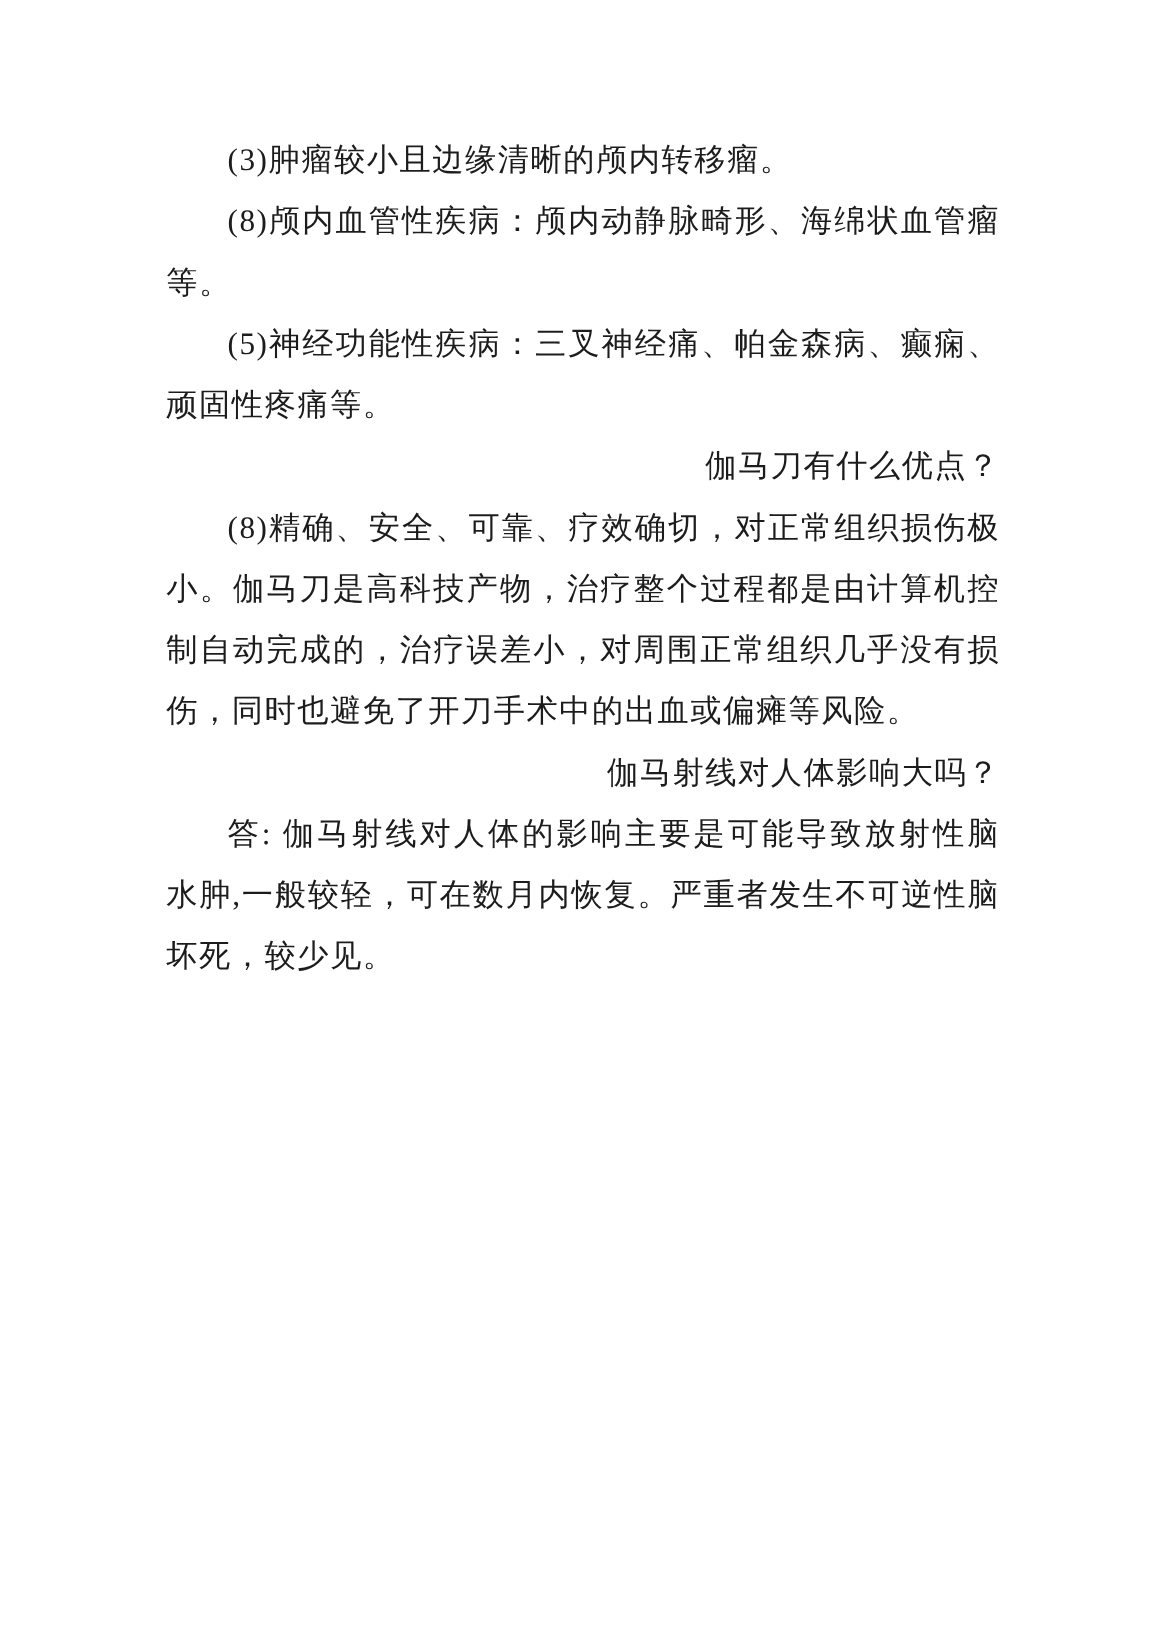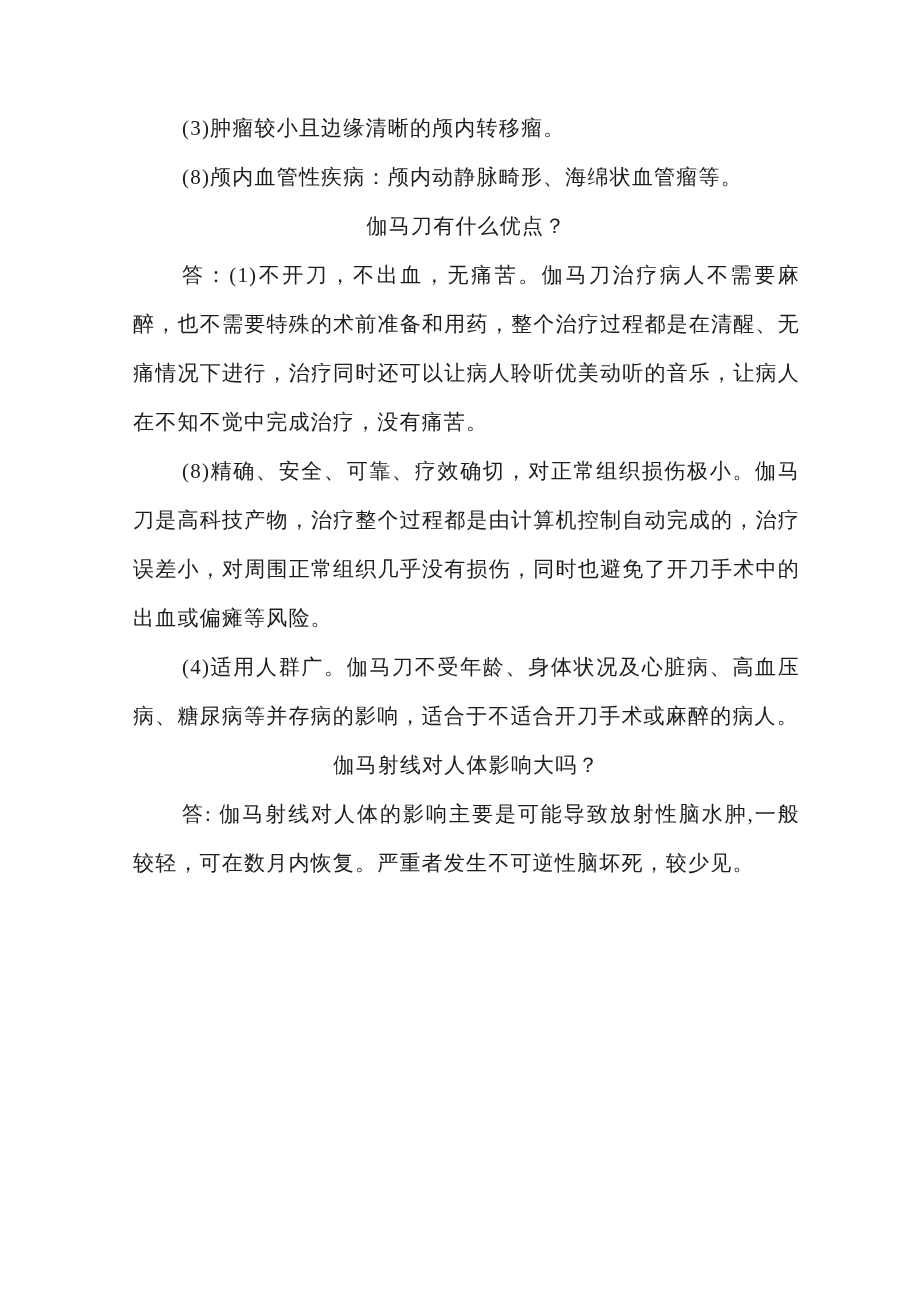--- a/index.html
+++ b/index.html
@@ -11,46 +11,45 @@
     position: relative;
     width: 920px;
     height: 1301px;
     background: #ffffff;
     box-sizing: border-box;
     padding: 104px 120px 0 133px;
     overflow: hidden;
   }
   .content {
     font-family: "Liberation Serif", "DejaVu Serif", serif;
-    font-size: 21px;
+    font-size: 25px;
     line-height: 49px;
     letter-spacing: 1.2px;
     color: #1c1c1c;
     text-align: justify;
     text-justify: inter-character;
   }
   .content p {
     margin: 0;
     padding: 0;
   }
   p.body-para {
     text-indent: 49px;
   }
   p.heading-para {
-    text-align: center;
+    text-align: right;
     text-indent: 0;
   }
 </style>
 </head>
 <body>
 
 <div class="page">
   <div class="content">
     <p class="body-para">(3)肿瘤较小且边缘清晰的颅内转移瘤。</p>
     <p class="body-para">(8)颅内血管性疾病：颅内动静脉畸形、海绵状血管瘤等。</p>
+    <p class="body-para">(5)神经功能性疾病：三叉神经痛、帕金森病、癫痫、顽固性疼痛等。</p>
     <p class="heading-para">伽马刀有什么优点？</p>
-    <p class="body-para">答：(1)不开刀，不出血，无痛苦。伽马刀治疗病人不需要麻醉，也不需要特殊的术前准备和用药，整个治疗过程都是在清醒、无痛情况下进行，治疗同时还可以让病人聆听优美动听的音乐，让病人在不知不觉中完成治疗，没有痛苦。</p>
     <p class="body-para">(8)精确、安全、可靠、疗效确切，对正常组织损伤极小。伽马刀是高科技产物，治疗整个过程都是由计算机控制自动完成的，治疗误差小，对周围正常组织几乎没有损伤，同时也避免了开刀手术中的出血或偏瘫等风险。</p>
-    <p class="body-para">(4)适用人群广。伽马刀不受年龄、身体状况及心脏病、高血压病、糖尿病等并存病的影响，适合于不适合开刀手术或麻醉的病人。</p>
     <p class="heading-para">伽马射线对人体影响大吗？</p>
     <p class="body-para">答: 伽马射线对人体的影响主要是可能导致放射性脑水肿,一般较轻，可在数月内恢复。严重者发生不可逆性脑坏死，较少见。</p>
   </div>
 </div>
 
 </body></html>

